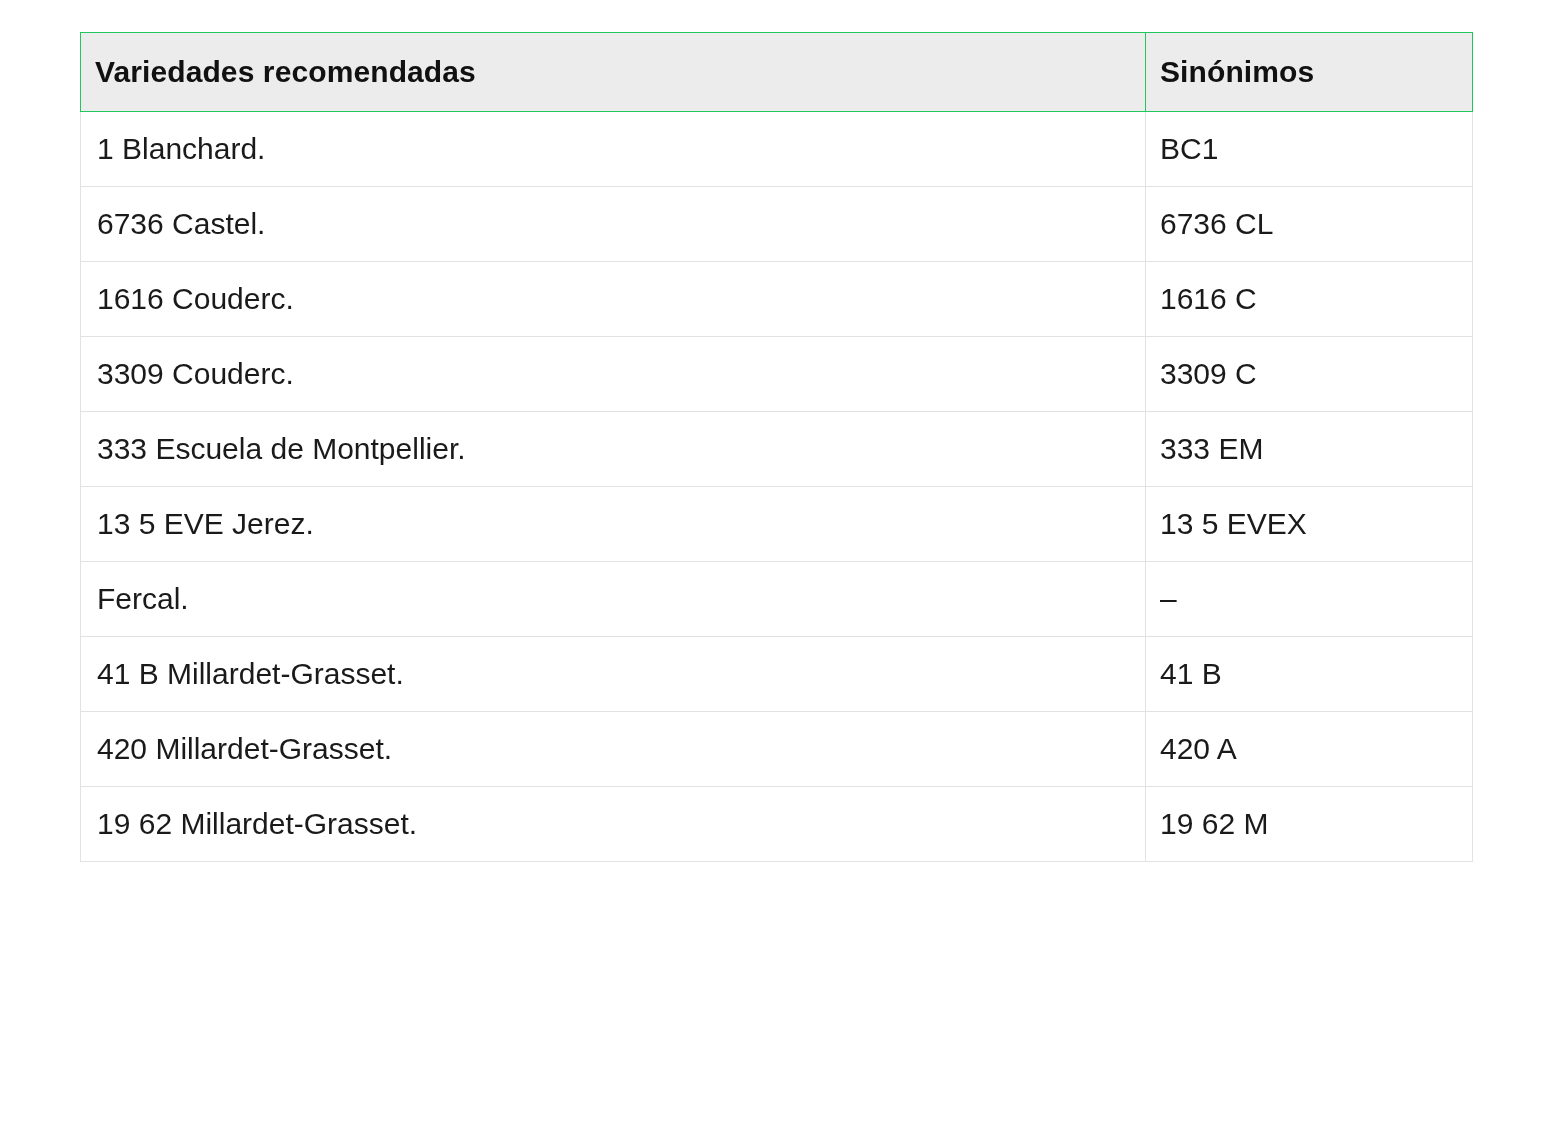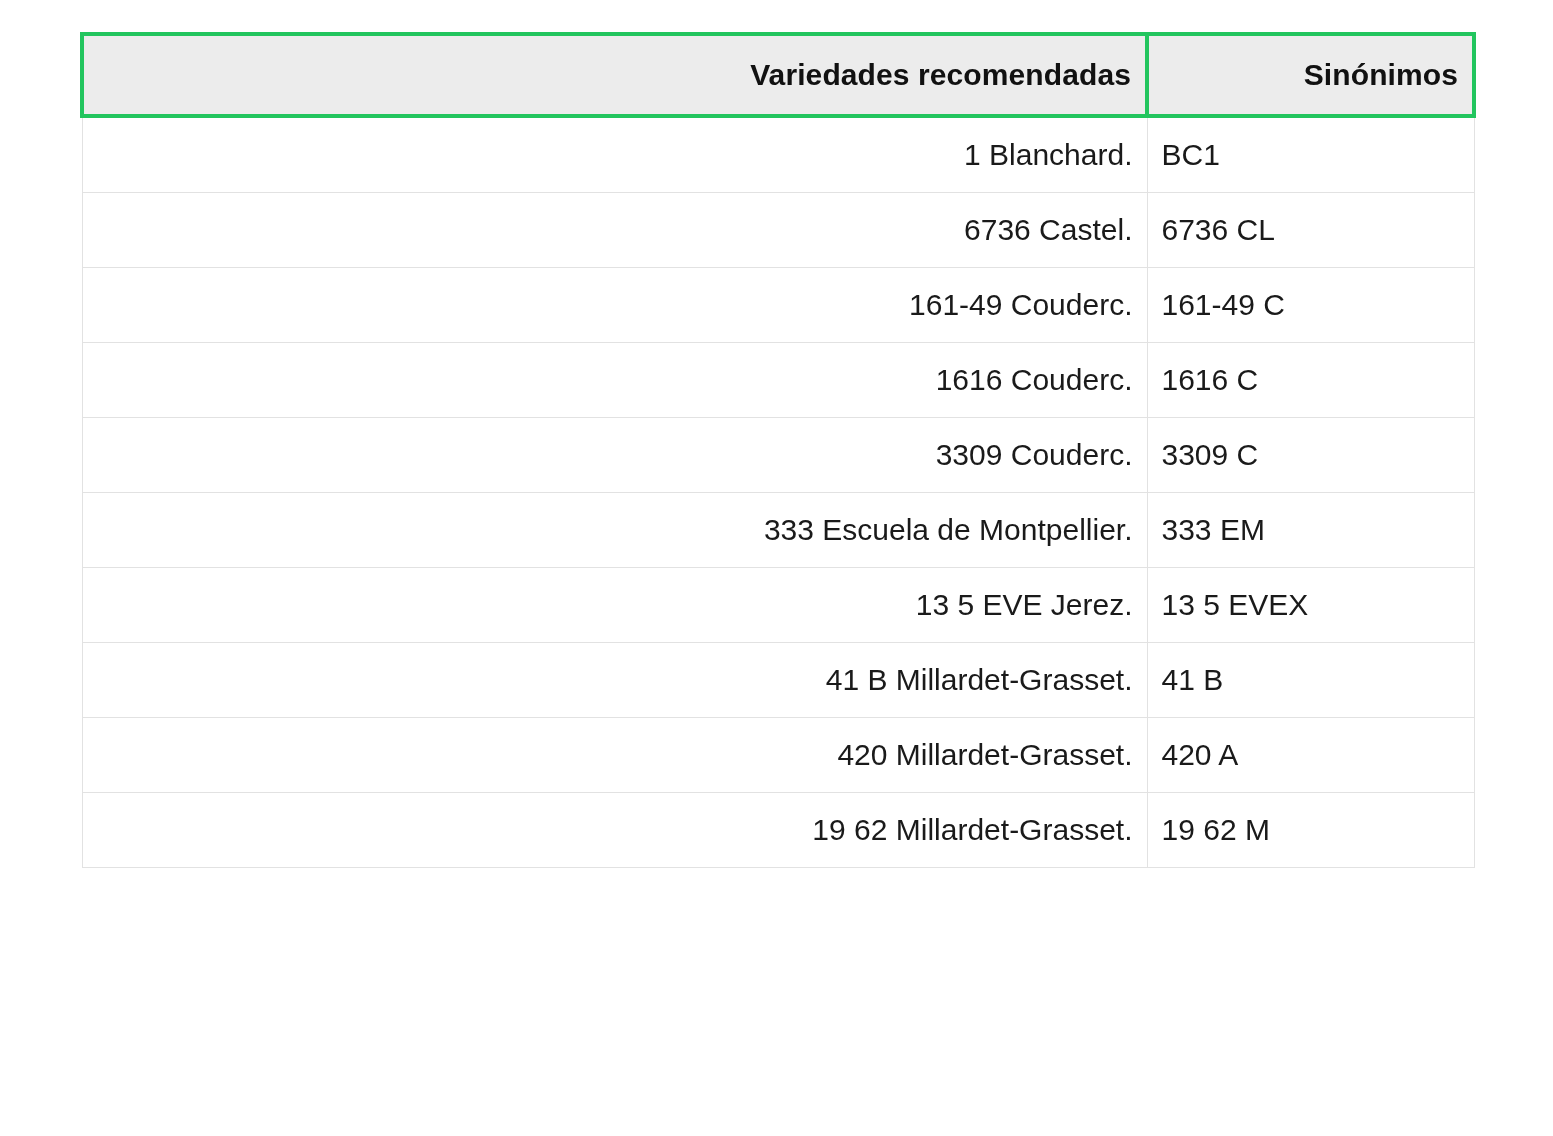--- a/index.html
+++ b/index.html
@@ -24,39 +24,39 @@
     border-collapse: collapse;
     width: 1392px;
     table-layout: fixed;
     border: 1px solid #d7d7d7;
   }
   table.variety-table col.col-variety { width: 1065px; }
   table.variety-table col.col-synonym { width: 327px; }
 
   table.variety-table thead th {
     background: #ececec;
-    border: 4px solid #22c55e;
+    border: 1px solid #22c55e;
     font-size: 30px;
     font-weight: bold;
-    text-align: right;
+    text-align: left;
     padding: 22px 14px;
     color: #111111;
     letter-spacing: 0.1px;
   }
   table.variety-table tbody td {
     border: 1px solid #e2e2e2;
     font-size: 30px;
     font-weight: normal;
     padding: 16px 14px;
     color: #1a1a1a;
     height: 42px;
     vertical-align: middle;
   }
   table.variety-table tbody td.cell-variety {
-    text-align: right;
+    text-align: left;
     padding-left: 16px;
   }
   table.variety-table tbody td.cell-synonym {
   }
 </style>
 </head>
 <body>
 
 <div class="page">
   <table class="variety-table">
@@ -73,38 +73,38 @@
     <tbody id="table-body">
         <tr>
           <td class="cell-variety">1 Blanchard.</td>
           <td class="cell-synonym">BC1</td>
         </tr>
         <tr>
           <td class="cell-variety">6736 Castel.</td>
           <td class="cell-synonym">6736 CL</td>
         </tr>
         <tr>
-          <td class="cell-variety">161-49 Couderc.</td>
-          <td class="cell-synonym">161-49 C</td>
-        </tr>
-        <tr>
           <td class="cell-variety">1616 Couderc.</td>
           <td class="cell-synonym">1616 C</td>
         </tr>
         <tr>
           <td class="cell-variety">3309 Couderc.</td>
           <td class="cell-synonym">3309 C</td>
         </tr>
         <tr>
           <td class="cell-variety">333 Escuela de Montpellier.</td>
           <td class="cell-synonym">333 EM</td>
         </tr>
         <tr>
           <td class="cell-variety">13 5 EVE Jerez.</td>
           <td class="cell-synonym">13 5 EVEX</td>
+        </tr>
+        <tr>
+          <td class="cell-variety">Fercal.</td>
+          <td class="cell-synonym">–</td>
         </tr>
         <tr>
           <td class="cell-variety">41 B Millardet-Grasset.</td>
           <td class="cell-synonym">41 B</td>
         </tr>
         <tr>
           <td class="cell-variety">420 Millardet-Grasset.</td>
           <td class="cell-synonym">420 A</td>
         </tr>
         <tr>

